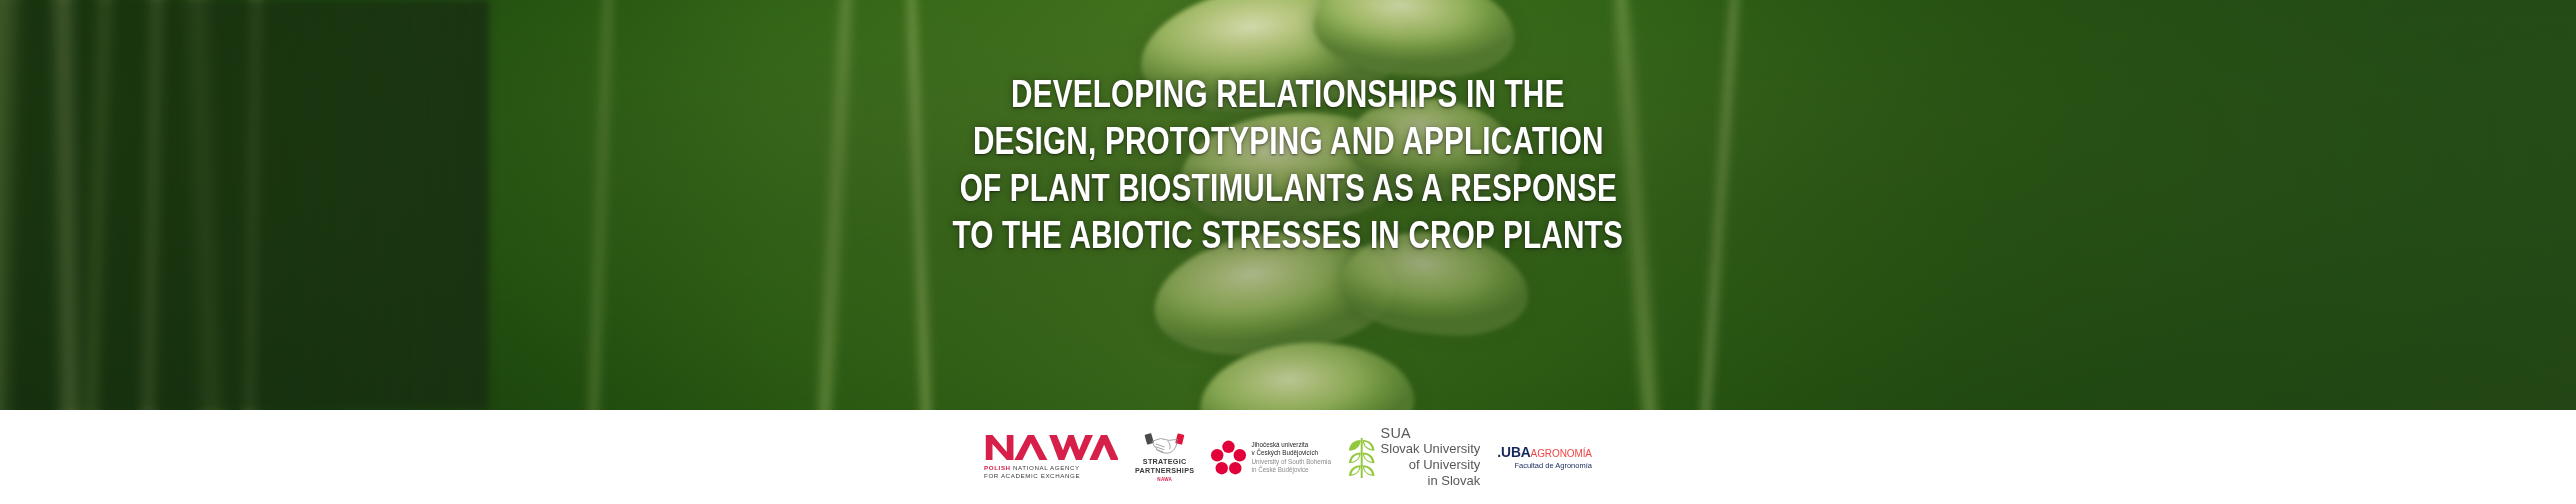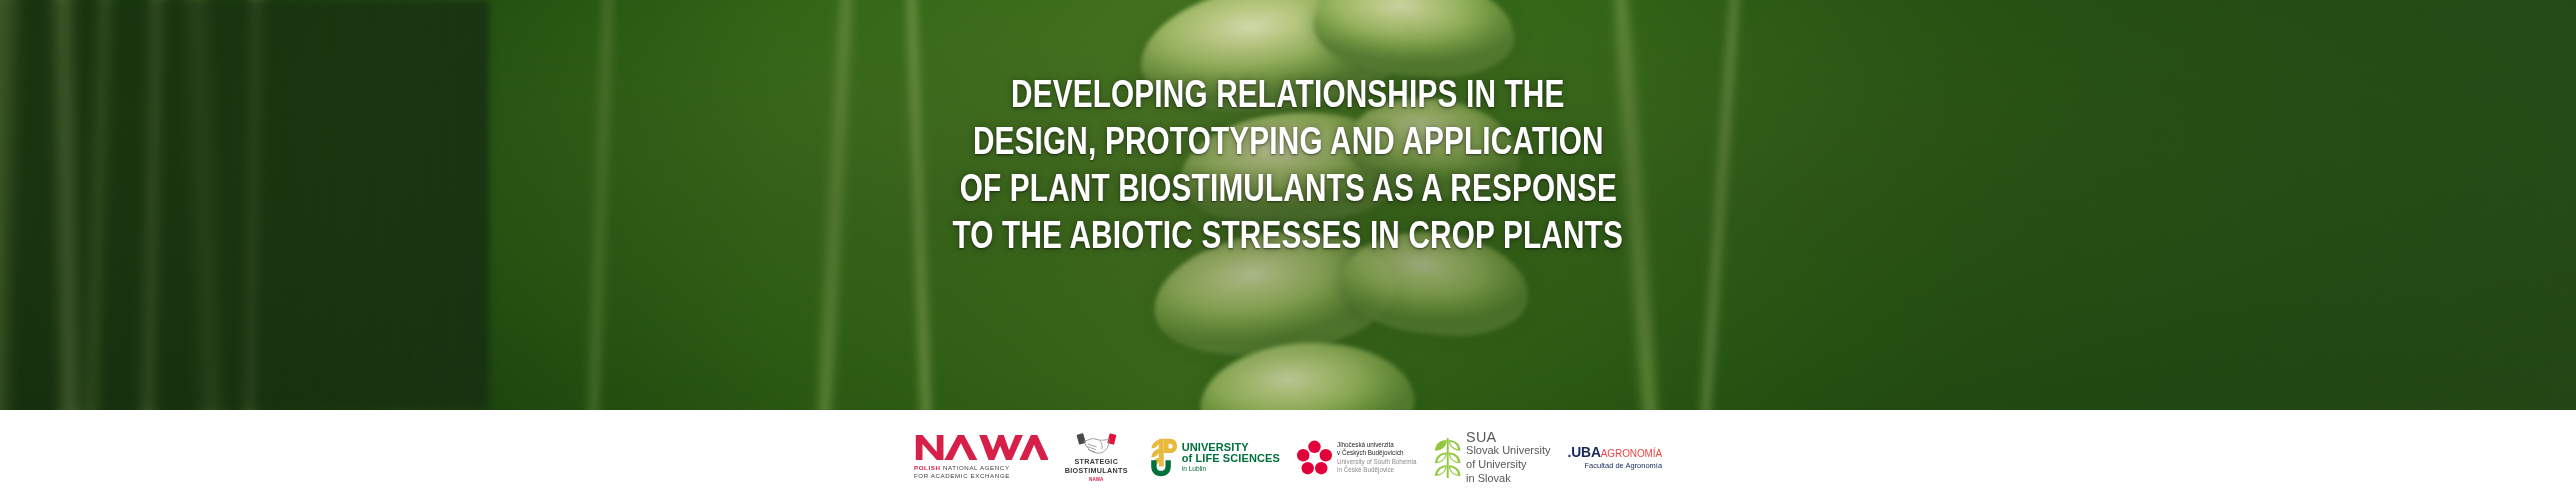--- a/index.html
+++ b/index.html
@@ -137,21 +137,21 @@
   
   .usb-mark { height:35px; margin-right:5.2px; }
   .usb-txt { line-height:1.32; }
   .usb-txt .cz { font-size:6.3px; color:#1d1d1d; white-space:nowrap; }
   .usb-txt .en { font-size:6.3px; color:#8b8b8b; white-space:nowrap; }
 
   
   .sua-mark { height:45px; margin-right:5.2px; }
   .sua-txt { line-height:1.24; }
   .sua-txt .ab { font-size:14.4px; font-weight:normal; color:#58585a; letter-spacing:0.2px; line-height:1.0; }
-  .sua-txt .ln { font-size:11px; color:#58585a; white-space:nowrap; }
+  .sua-txt .ln { font-size:13px; color:#58585a; white-space:nowrap;text-align:right; }
 
   
   .uba { flex-direction:column; align-items:flex-end; justify-content:center; }
   .uba-top { display:flex; align-items:baseline; }
   .uba-top .b1t { font-size:13.8px; font-weight:bold; color:#16285a; letter-spacing:-0.1px; }
   .uba-top .b2t { font-size:10px; color:#ef4444; letter-spacing:-0.1px; }
   .uba-sub { font-size:7.5px; color:#16285a; margin-top:0.7px; white-space:nowrap; }
 </style>
 </head>
 <body>
@@ -224,42 +224,25 @@
         <path d="M22 20 L40 14 L58 18 L76 16"></path>
         <path d="M22 20 C24 27 28 34 34 39 C40 44 50 47 58 45 C66 43 72 36 74 28 L76 16"></path>
         <path d="M30 26 L48 32"></path>
         <path d="M30 32 L47 38"></path>
         <path d="M31 38 L45 43"></path>
         <path d="M56 20 C60 24 62 30 60 36"></path>
       </g>
     </svg>
     <div class="sp-txt">
       <div>STRATEGIC</div>
-      <div>BIOSTIMULANTS</div>
+      <div>PARTNERSHIPS</div>
       <div class="tiny">NAWA</div>
     </div>
   </div>
 
-  <div class="logo uls">
-    <svg class="uls-mark" viewBox="0 0 74 92">
-      <g fill="#e8b93c">
-        <path d="M30 6 c-9 4 -15 11 -16 20 c9 0 16 -6 19 -14 z"></path>
-        <path d="M30 26 c-9 4 -15 11 -16 20 c9 0 16 -6 19 -14 z"></path>
-        <path d="M30 46 c-9 4 -15 11 -16 20 c9 0 16 -6 19 -14 z"></path>
-        <rect x="31" y="4" width="11" height="62"></rect>
-        <path d="M42 4 h14 c10 0 16 7 16 16 c0 9 -6 16 -16 16 h-14 z M53 15 v11 h3 c4 0 6 -2 6 -5.5 c0 -3.5 -2 -5.5 -6 -5.5 z"></path>
-      </g>
-      <path d="M14 52 v14 c0 13 9 22 22 22 c13 0 22 -9 22 -22 v-14 h-12 v14 c0 6 -4 10 -10 10 c-6 0 -10 -4 -10 -10 v-14 z" fill="#00713c"></path>
-    </svg>
-    <div class="uls-txt">
-      <div class="l1">UNIVERSITY</div>
-      <div class="l2">of LIFE SCIENCES</div>
-      <div class="l3">in Lublin</div>
-    </div>
-  </div>
 
   <div class="logo usb">
     <svg class="usb-mark" viewBox="0 0 62 62">
       <g fill="#e3003a">
         <circle cx="31" cy="12" r="11"></circle>
         <circle cx="11" cy="27" r="11"></circle>
         <circle cx="51" cy="27" r="11"></circle>
         <circle cx="19" cy="50" r="11"></circle>
         <circle cx="43" cy="50" r="11"></circle>
       </g>

